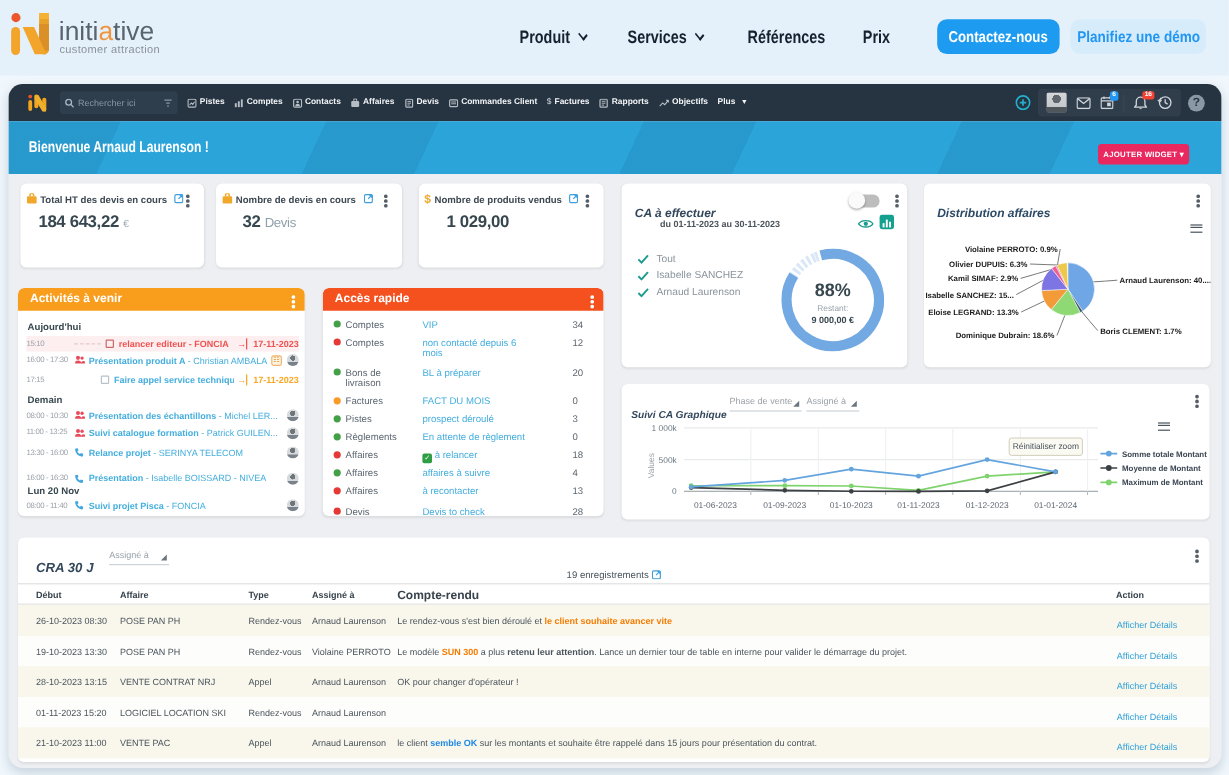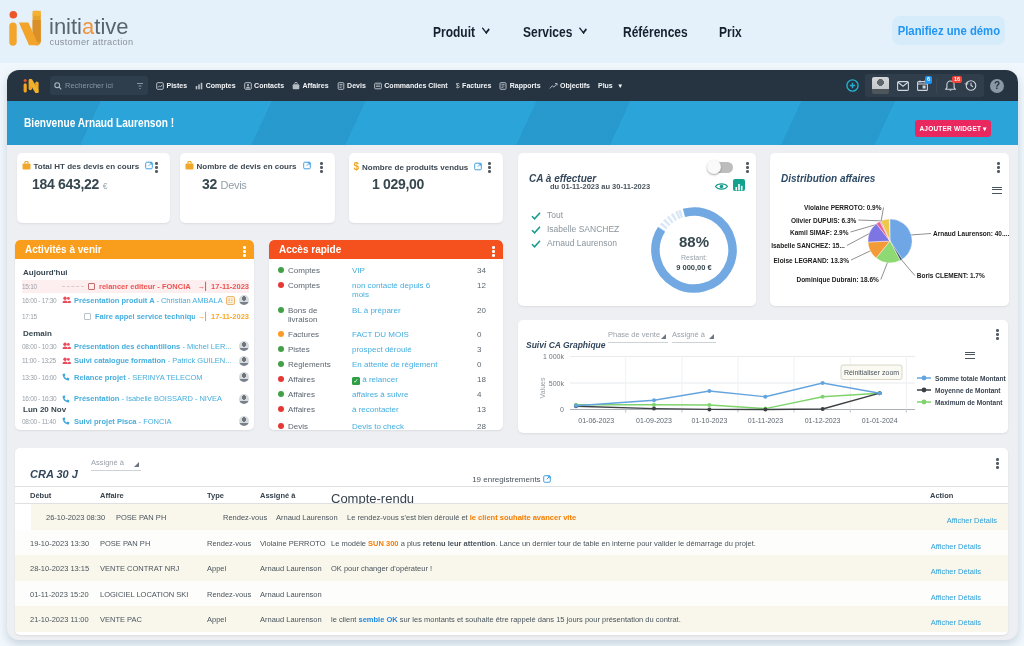--- a/index.html
+++ b/index.html
@@ -75,20 +75,23 @@
     <path d="M32.6 10.8 h8.2 v5 h-8.2 z" fill="#f5b133"></path>
     <rect x="32.6" y="10.8" width="8.2" height="34.6" rx="4.1" fill="none"></rect>
     <polygon points="18.9,22.4 28.4,22.4 38.6,45.3 29,45.3" fill="#f3a42b"></polygon>
     <text x="49" y="33.5" font-size="22" fill="#5a646e" font-family="Liberation Sans">initi<tspan fill="#f0953f">a</tspan>tive</text>
     <text x="49.5" y="44.5" font-size="9.2" fill="#8a9199" font-family="Liberation Sans" letter-spacing="0.3">customer attraction</text>
   </svg>
   <div class="nav" style="left:433px;">Produit<span class="ch"></span></div>
   <div class="nav" style="left:523px;">Services<span class="ch"></span></div>
   <div class="nav" style="left:623px;">Références</div>
   <div class="nav" style="left:719px;">Prix</div>
+  <div class="btn-cta btn1">
+      <span style="transform:scaleX(0.85); display:inline-block;">Contactez-nous</span>
+    </div>
   <div class="btn-cta btn2">
       <span style="transform:scaleX(0.87); display:inline-block;">Planifiez une démo</span>
     </div>
 </div>
 
 <div class="dash">
   <div class="topbar">
     <svg class="tb-logo" width="18" height="18" viewBox="0 0 18 18">
       <circle cx="3.2" cy="3.5" r="1.6" fill="#e8542c"></circle>
       <rect x="1.6" y="6.3" width="3.2" height="9.2" rx="1.6" fill="#f2a51f"></rect>
@@ -544,24 +547,24 @@
       </div>
     <div style="position:absolute; left:0; right:0; top:27px; text-align:center; font-size:8px; color:#4a545c;">19 enregistrements <svg width="8" height="8" viewBox="0 0 9 9" style="vertical-align:-1px;">
           <rect x="0.8" y="0.8" width="7.4" height="7.4" rx="1.2" fill="none" stroke="#3d9fe0" stroke-width="1.1"></rect>
           <path d="M4.2 4.8 L7.4 1.6 M5.4 1.4 h2.2 v2.2" fill="none" stroke="#3d9fe0" stroke-width="1.1"></path>
         </svg></div>
     <div style="position:absolute; left:0; right:0; top:38px; height:18px; border-top:1px solid #e0e0e0; border-bottom:1px solid #e0e0e0;">
     <span style="position:absolute; left:15px; top:4px; font-size:7.5px; font-weight:700; color:#37424c;">Début</span>
     <span style="position:absolute; left:85px; top:4px; font-size:7.5px; font-weight:700; color:#37424c;">Affaire</span>
     <span style="position:absolute; left:192px; top:4px; font-size:7.5px; font-weight:700; color:#37424c;">Type</span>
     <span style="position:absolute; left:245px; top:4px; font-size:7.5px; font-weight:700; color:#37424c;">Assigné à</span>
-    <span style="position:absolute; left:316px; top:4px; font-size:13px; font-weight:400; color:#37424c;">Compte-rendu</span>
+    <span style="position:absolute; left:316px; top:4px; font-size:10px; font-weight:700; color:#37424c;">Compte-rendu</span>
     <span style="position:absolute; left:915px; top:4px; font-size:7.5px; font-weight:700; color:#37424c;">Action</span>
     </div>
-    <div style="position:absolute; left:16px; right:0; top:56px; height:39px; background:#f9f7ec;">
+    <div style="position:absolute; left:0; right:0; top:56px; height:39px; background:#f9f7ec;">
     <span style="position:absolute; left:15px; top:9px; font-size:7.5px; color:#4a545c;">26-10-2023 08:30</span>
     <span style="position:absolute; left:85px; top:9px; font-size:7.5px; color:#4a545c;">POSE PAN PH</span>
     <span style="position:absolute; left:192px; top:9px; font-size:7.5px; color:#4a545c;">Rendez-vous</span>
     <span style="position:absolute; left:245px; top:9px; font-size:7.5px; color:#4a545c;">Arnaud Laurenson</span>
     <span style="position:absolute; left:316px; top:9px; width:640px; font-size:7.5px; white-space:nowrap; overflow:hidden; color:#4a545c;">Le rendez-vous s'est bien déroulé et <b style="color:#f57c00;">le client souhaite avancer vite</b></span>
     <span style="position:absolute; left:905px; top:12px; width:61px; text-align:right; font-size:7.5px; color:#2e9fd8;">Afficher Détails</span>
     </div>
     <div style="position:absolute; left:0; right:0; top:81.5px; height:25.5px; background:#fdfdfb;">
     <span style="position:absolute; left:15px; top:9px; font-size:7.5px; color:#4a545c;">19-10-2023 13:30</span>
     <span style="position:absolute; left:85px; top:9px; font-size:7.5px; color:#4a545c;">POSE PAN PH</span>

